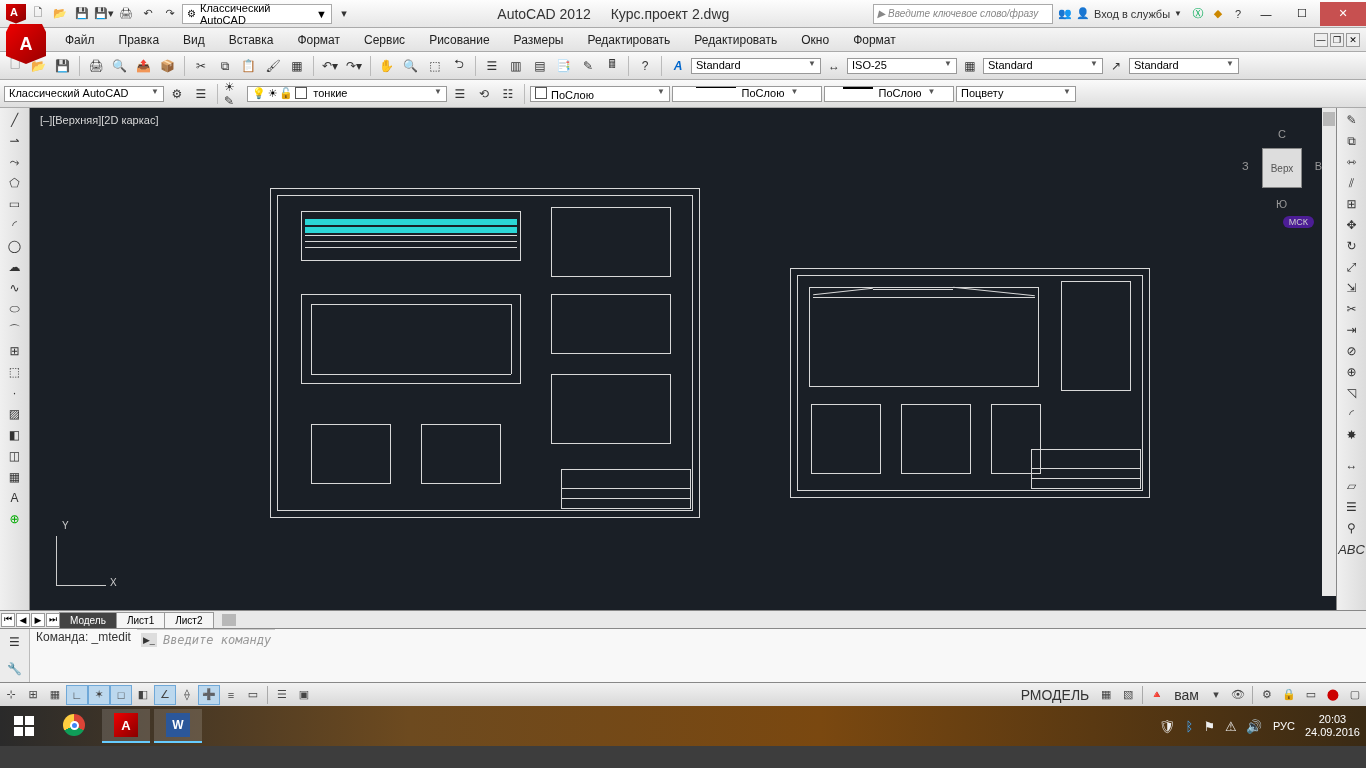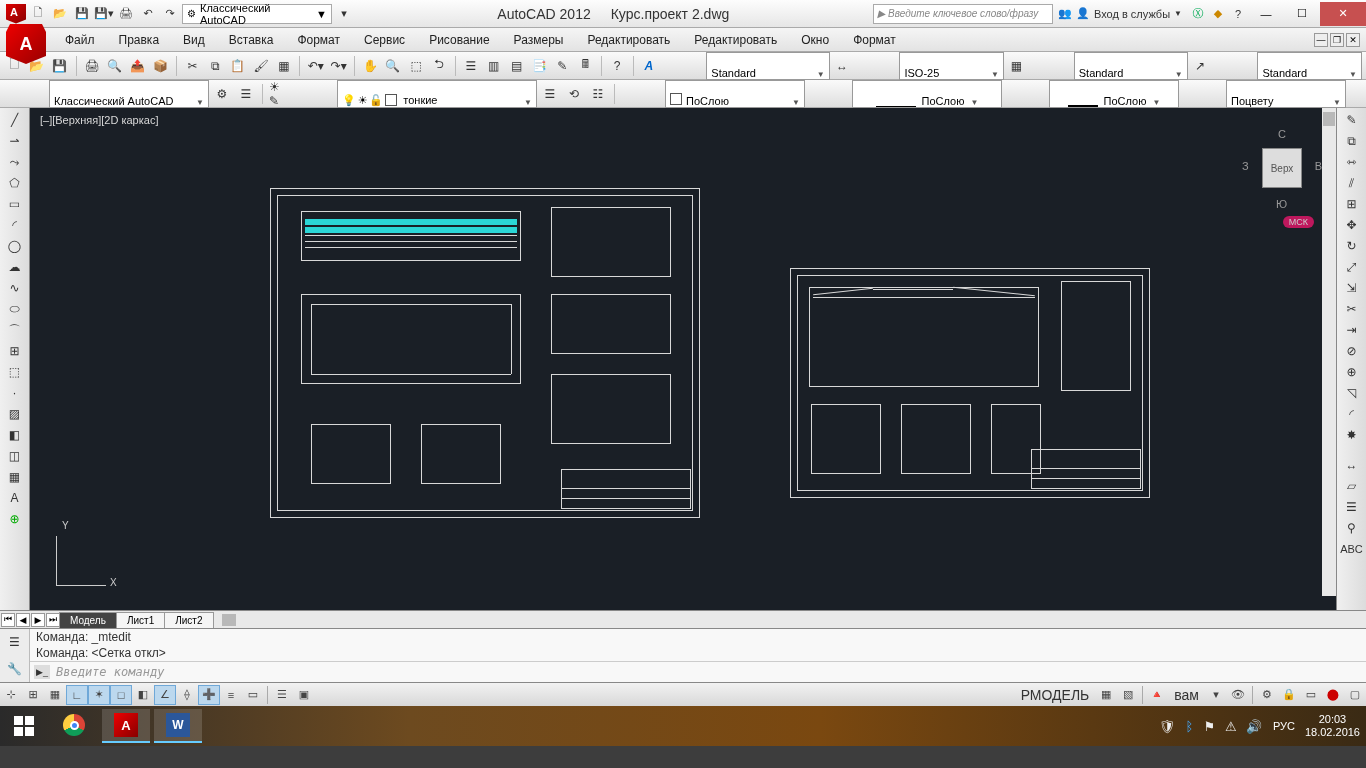--- a/index.html
+++ b/index.html
@@ -21,39 +21,39 @@
   .subwinbtn { width:14px; height:14px; font-size:9px; display:flex; align-items:center; justify-content:center; border:1px solid #999; background:#eee; }
 
   .menubar { height:24px; background:linear-gradient(#f5f5f5,#e3e3e3); border-bottom:1px solid #aaa; display:flex; align-items:center; padding-left:55px; gap:4px; position:relative; }
   .biglogo { position:absolute; left:6px; top:-4px; width:40px; height:40px; background:linear-gradient(135deg,#e00,#900); clip-path: polygon(10% 0, 90% 0, 100% 20%, 100% 80%, 50% 100%, 0 80%, 0 20%); display:flex; align-items:center; justify-content:center; color:#fff; font-weight:bold; font-size:18px; z-index:5; }
   .menuitem { font-size:12px; padding:2px 10px; color:#222; }
 
   .toolbar { height:28px; background:linear-gradient(#fafafa,#dedede); border-bottom:1px solid #aaa; display:flex; align-items:center; padding:0 4px; gap:2px; }
   .toolbar.layer { height:28px; }
   .tbtn { width:22px; height:22px; display:flex; align-items:center; justify-content:center; font-size:12px; color:#333; border:1px solid transparent; border-radius:2px; }
   .tsep { width:1px; height:20px; background:#bbb; margin:0 3px; }
-  .combo { height:28px; border:1px solid #999; background:#fff; font-size:11px; display:flex; align-items:flex-end; padding:0 4px; justify-content:space-between;margin-left:45px; }
+  .combo { height:16px; border:1px solid #999; background:#fff; font-size:11px; display:flex; align-items:flex-start; padding:0 4px; justify-content:space-between; }
   .combo .arr { font-size:8px; color:#555; }
   .swatch { width:12px; height:12px; border:1px solid #555; background:#fff; margin-right:4px; display:inline-block; }
 
   .mainrow { display:flex; height:502px; background:#2b2b2b; }
   .sidetool { width:30px; background:linear-gradient(to right,#f0f0f0,#dcdcdc); border-right:1px solid #888; display:flex; flex-direction:column; align-items:center; padding-top:2px; gap:1px; }
   .sidetool.right { border-right:none; border-left:1px solid #888; }
   .sbtn { width:24px; height:20px; display:flex; align-items:center; justify-content:center; font-size:12px; color:#333; }
 
   .canvaswrap { flex:1; position:relative; background:#1a1f26; overflow:hidden; }
   .vplabel { position:absolute; left:10px; top:6px; font-size:11px; color:#d8d8d8; }
   .viewcube { position:absolute; right:18px; top:24px; width:72px; height:72px; }
   .vcface { width:40px; height:40px; background:#ddd; border:1px solid #888; position:absolute; left:16px; top:16px; display:flex; align-items:center; justify-content:center; font-size:10px; color:#555; }
   .vcdir { position:absolute; font-size:11px; color:#999; }
   .vcN { left:32px; top:-4px; }
   .vcS { left:30px; bottom:-6px; }
   .vcE { right:-4px; top:28px; }
   .vcW { left:-4px; top:28px; }
-  .ucs-badge { position:absolute; right:22px; top:108px; background:#be185d; color:#ccc; font-size:9px; padding:1px 6px; border-radius:6px; }
+  .ucs-badge { position:absolute; right:22px; top:108px; background:#4c1d95; color:#ccc; font-size:9px; padding:1px 6px; border-radius:6px; }
   .scrollv { position:absolute; right:0; top:0; width:14px; height:calc(100% - 14px); background:#e9e9e9; }
   .scrollv .thumb { position:absolute; top:4px; left:1px; width:12px; height:14px; background:#b8b8b8; }
   .scrollh-row { height:18px; background:#e9e9e9; display:flex; align-items:center; border-top:1px solid #888; }
   .tabbtn { height:16px; padding:0 10px; font-size:10px; background:#f5f5f5; border:1px solid #999; border-bottom:none; display:flex; align-items:center; margin-left:-1px; }
   .tabbtn.active { background:#434343; color:#fff; }
   .tabnav { width:14px; height:14px; display:flex; align-items:center; justify-content:center; font-size:9px; border:1px solid #999; background:#fff; margin-left:1px; }
   .scrollh { flex:1; height:14px; background:#e9e9e9; position:relative; margin-left:6px; }
   .scrollh .thumb { position:absolute; left:2px; top:1px; height:12px; width:14px; background:#b8b8b8; }
 
   .drawing { position:absolute; border:1px solid #d8d8d8; }
@@ -62,21 +62,21 @@
   .innerframe { position:absolute; border:1px solid #d8d8d8; }
   .dwln { position:absolute; background:#d8d8d8; }
   .cyanbar { position:absolute; background:#2bd6d6; height:6px; }
   .ucsicon { position:absolute; left:16px; bottom:14px; width:70px; height:70px; }
   .ucsicon .ax { position:absolute; background:#ccc; }
   .ucsicon .lbX { position:absolute; left:64px; bottom:8px; font-size:10px; color:#ccc; }
   .ucsicon .lbY { position:absolute; left:16px; top:-6px; font-size:10px; color:#ccc; }
 
   .cmdarea { height:54px; background:#f8f8f8; border-top:1px solid #888; display:flex; }
   .cmdleft { width:30px; display:flex; flex-direction:column; align-items:center; justify-content:space-around; background:#ececec; border-right:1px solid #bbb; }
-  .cmdtext { flex:1; display:flex; flex-direction:column; font-family:Consolas,monospace; font-size:12px; color:#333; }
+  .cmdtext { flex:1; display:flex; flex-direction:row; font-family:Consolas,monospace; font-size:12px; color:#333; }
   .cmdline { padding:0 6px; line-height:16px; }
   .cmdinput { height:20px; border-top:1px solid #ccc; display:flex; align-items:center; padding:0 4px; gap:6px; }
   .cmdinput .prompt { width:16px; height:14px; background:#ddd; display:flex; align-items:center; justify-content:center; font-size:9px; }
   .cmdinput .ph { font-style:italic; color:#999; font-family:Consolas,monospace; font-size:12px; }
 
   .statusbar { height:24px; background:linear-gradient(#f2f2f2,#d8d8d8); border-top:1px solid #888; display:flex; align-items:center; font-size:11px; color:#333; }
   .coords { padding:0 8px; border-right:1px solid #aaa; height:100%; display:flex; align-items:center; }
   .stbtn { width:22px; height:20px; display:flex; align-items:center; justify-content:center; font-size:11px; color:#444; border:1px solid transparent; }
   .stbtn.on { background:#bcd8ee; border-color:#6fa8d8; }
   .stsep { width:1px; height:18px; background:#aaa; margin:0 3px; }
@@ -364,21 +364,21 @@
     <div class="sbtn">⊘</div>
     <div class="sbtn">⊕</div>
     <div class="sbtn">◹</div>
     <div class="sbtn">◜</div>
     <div class="sbtn">✸</div>
     <div style="height:8px;"></div>
     <div class="sbtn">↔</div>
     <div class="sbtn">▱</div>
     <div class="sbtn">☰</div>
     <div class="sbtn">⚲</div>
-    <div class="sbtn" style="font-size:11px;">ABC</div>
+    <div class="sbtn" style="font-size:13px;font-style:italic;">ABC</div>
   </div>
 </div>
 
 <div class="scrollh-row">
   <div class="tabnav">⏮</div>
   <div class="tabnav">◀</div>
   <div class="tabnav">▶</div>
   <div class="tabnav">⏭</div>
   <div class="tabbtn active">Модель</div>
   <div class="tabbtn">Лист1</div>
@@ -389,21 +389,20 @@
   <div style="width:44px;"></div>
 </div>
 
 <div class="cmdarea">
   <div class="cmdleft">
     <div class="sbtn">☰</div>
     <div class="sbtn">🔧</div>
   </div>
   <div class="cmdtext">
     <div class="cmdline">Команда: _mtedit</div>
-    <div class="cmdline">Команда: &lt;Сетка откл&gt;</div>
     <div class="cmdinput">
       <div class="prompt">▶_</div>
       <span class="ph">Введите команду</span>
     </div>
   </div>
 </div>
 
 <div class="statusbar">
   <div class="stbtn">⊹</div>
   <div class="stbtn">⊞</div>
@@ -459,16 +458,16 @@
     </div>
   <div class="tray">
     <span class="trayicon">🛡</span>
     <span class="trayicon" style="color:#4af;">ᛒ</span>
     <span class="trayicon">⚑</span>
     <span class="trayicon">⚠</span>
     <span class="trayicon">🔊</span>
     <span>РУС</span>
     <div class="clock">
       <div>20:03</div>
-      <div>18.02.2016</div>
+      <div>24.09.2016</div>
     </div>
   </div>
 </div>
 
 </body></html>

